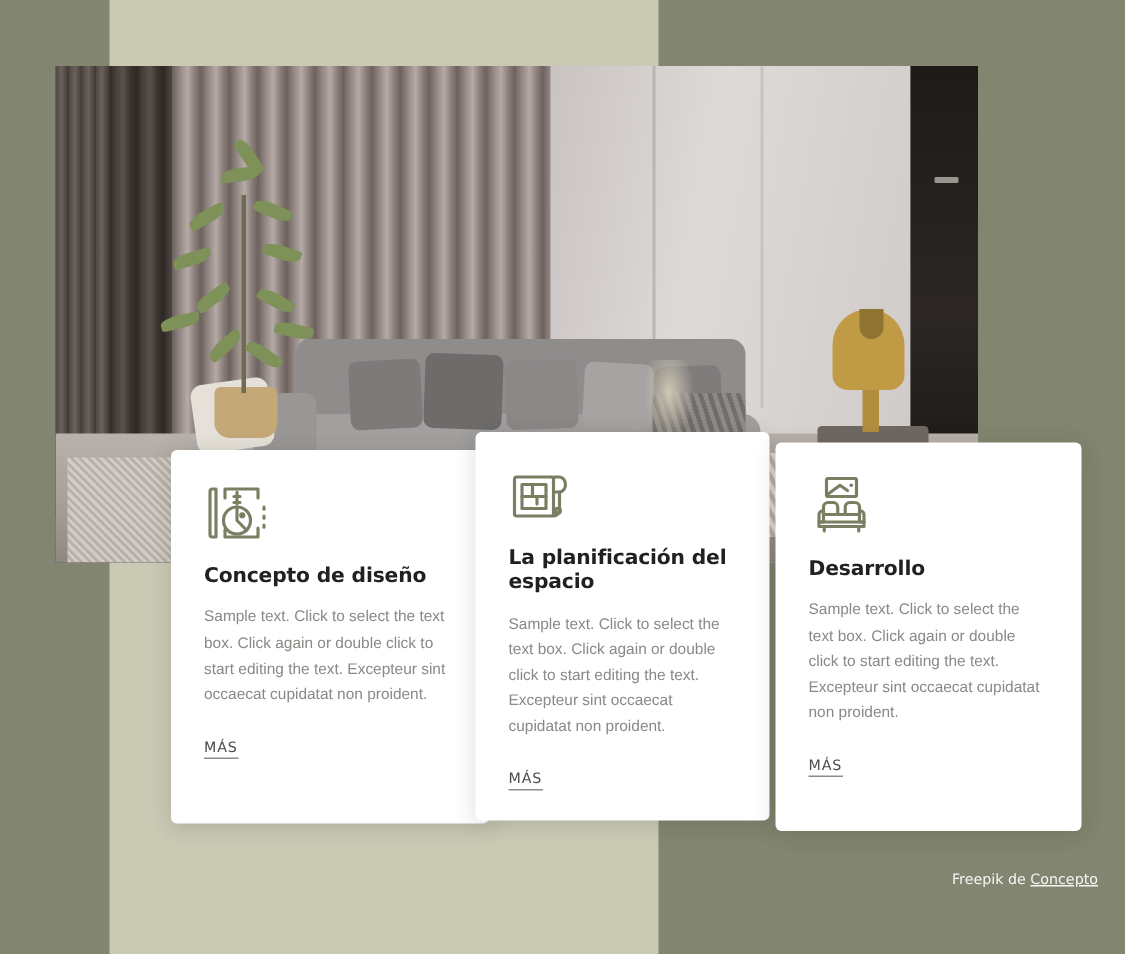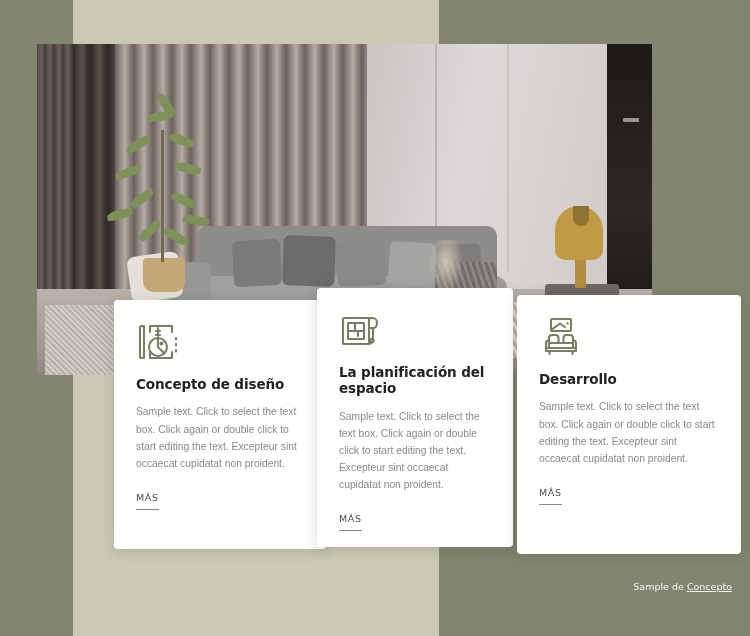--- a/index.html
+++ b/index.html
@@ -276,21 +276,21 @@
   .card {
     position: absolute;
     background: #ffffff;
     border-radius: 4px;
     box-shadow: 0 2px 14px rgba(40,40,30,0.16);
     z-index: 5;
     padding: 22px 22px 20px 22px;
   }
   .card-1 { left: 114px; top: 300px; width: 212px; height: 249px; }
   .card-2 { left: 317px; top: 288px; width: 196px; height: 259px; }
-  .card-3 { left: 517px; top: 295px; width: 224px; height: 259px; }
+  .card-3 { left: 517px; top: 295px; width: 204px; height: 259px; }
 
   .card-icon {
     width: 44px;
     height: 40px;
     margin-bottom: 14px;
     display: block;
   }
   .card-icon svg { display: block; }
 
   .card-title {
@@ -312,21 +312,21 @@
   }
 
   .card-link {
     display: inline-block;
     font-family: "DejaVu Sans", sans-serif;
     font-size: 9.5px;
     letter-spacing: 0.6px;
     color: #4e4d4a;
     text-decoration: none;
     border-bottom: 1px solid #8c8b88;
-    padding-bottom: 6px;
+    padding-bottom: 1px;
     cursor: pointer;
   }
 
   
   .attribution {
     position: absolute;
     right: 18px;
     bottom: 44px;
     z-index: 6;
     font-family: "DejaVu Sans", sans-serif;
@@ -459,13 +459,13 @@
       <path d="M7 31 h30 v3 H7 Z"></path>
       <path d="M10.5 34 v3"></path>
       <path d="M33.5 34 v3"></path>
     </svg>
   </span>
   <div class="card-title">Desarrollo</div>
   <div class="card-text">Sample text. Click to select the text box. Click again or double click to start editing the text. Excepteur sint occaecat cupidatat non proident.</div>
   <a class="card-link">MÁS</a>
 </div>
 
-<div class="attribution"><span>Sample de </span><a class="link">Concepto</a></div>
+<div class="attribution"><span>Freepik de </span><a class="link">Concepto</a></div>
 
 </body></html>

